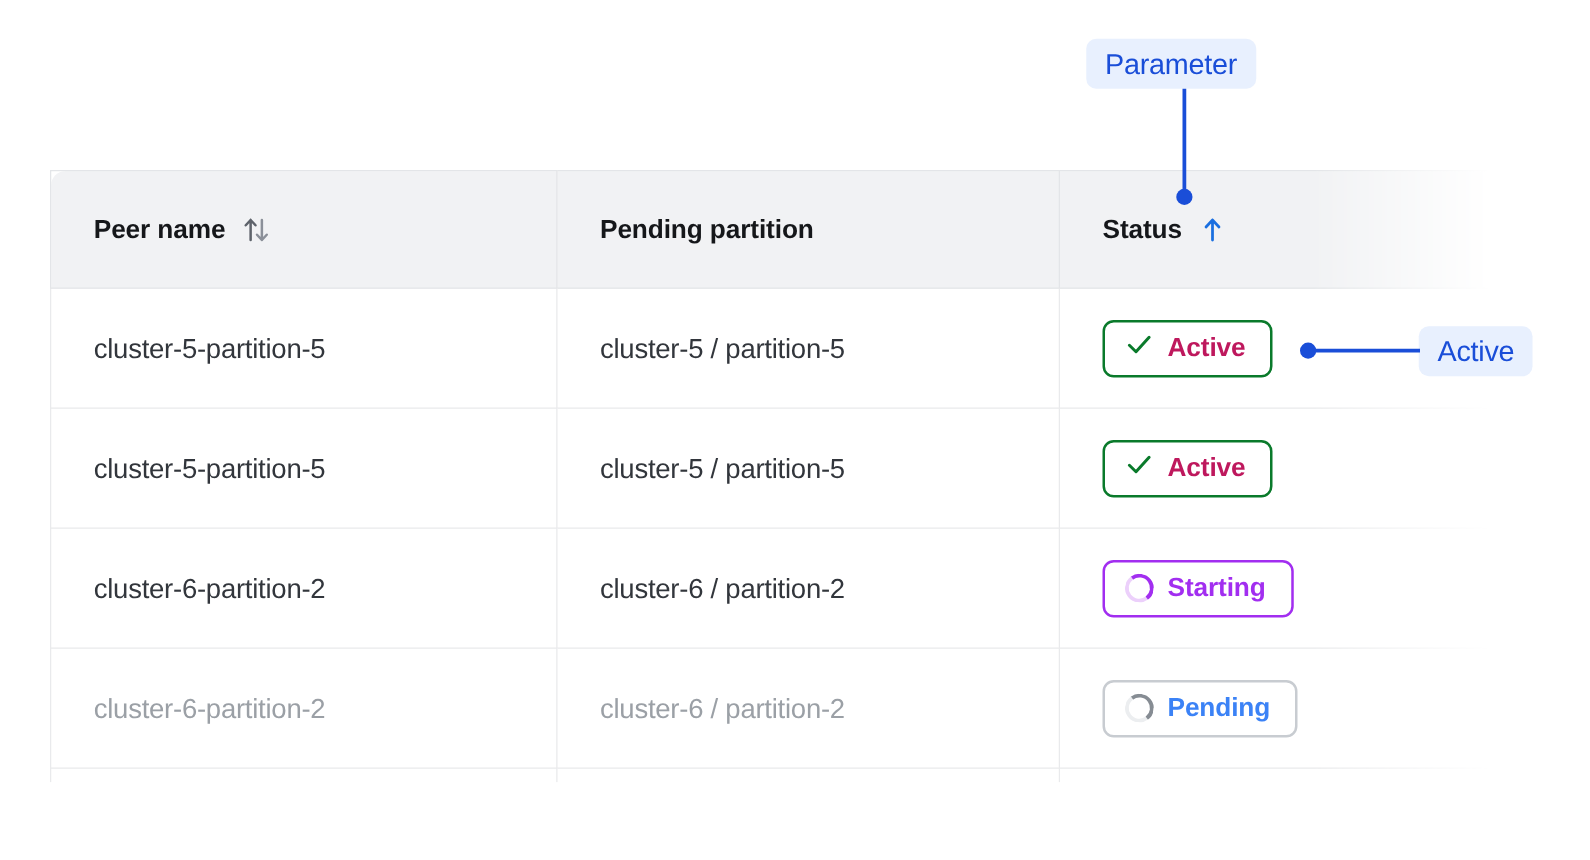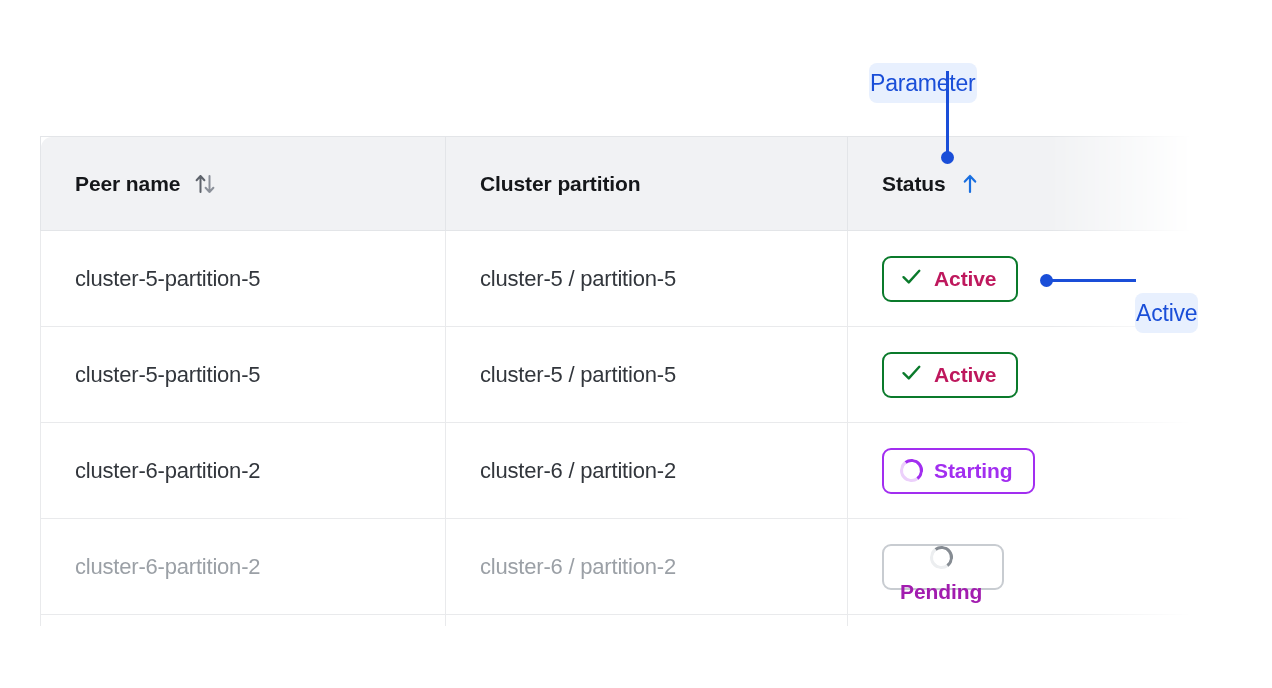--- a/index.html
+++ b/index.html
@@ -112,21 +112,21 @@
     border: 2px solid;
     font-size: 21px;
     font-weight: 600;
     letter-spacing: -0.1px;
     box-sizing: border-box;
     background: #ffffff;
     white-space: nowrap;
   }
   .badge.active   { border-color: #0a7a2b; color: #be185d; }
   .badge.starting { border-color: #a22ef0; color: #a22ef0; }
-  .badge.pending  { border-color: #c8ccd1; color: #a21caf; flex-direction: column; }
+  .badge.pending  { border-color: #c8ccd1; color: #3b82f6; }
   .badge.error    { border-color: #f3c6c6; color: #f0b5b5; }
 
   .check-icon { flex: none; display: block; }
 
   .spinner {
     flex: none;
     width: 23px;
     height: 23px;
     border-radius: 50%;
     box-sizing: border-box;
@@ -139,30 +139,29 @@
   .badge.pending  .spinner { --track: #eceef0; --arc: #868c93; }
   .badge.error    .spinner { --track: #fbeaea; --arc: #f2bcbc; }
 
   
   .anno-pill {
     position: absolute;
     display: inline-flex;
     align-items: center;
     justify-content: center;
     height: 40px;
-    padding: 0 1px;
+    padding: 0 15px;
     border-radius: 8px;
     background: #e8f0fe;
     color: #1a4ed8;
     font-size: 23px;
     font-weight: 500;
     letter-spacing: -0.2px;
     box-sizing: border-box;
     white-space: nowrap;
-    margin-top: 32px;
   }
   #anno-parameter { left: 869px; top: 31px; }
   #anno-value     { left: 1135px; top: 261px; }
 
   .anno-line-v {
     position: absolute;
     width: 3px;
     background: #1a4ed8;
   }
   .anno-line-h {
@@ -201,21 +200,21 @@
             <span class="sort-updown">
               <svg width="22" height="26" viewBox="0 0 22 26" fill="none" xmlns="http://www.w3.org/2000/svg">
                 <path d="M6.5 21 V5 M6.5 5 L2.6 9.2 M6.5 5 L10.4 9.2" stroke="#5e636b" stroke-width="2" stroke-linecap="round" stroke-linejoin="round"></path>
                 <path d="M15.5 5 V21 M15.5 21 L11.6 16.8 M15.5 21 L19.4 16.8" stroke="#8b9099" stroke-width="2" stroke-linecap="round" stroke-linejoin="round"></path>
               </svg>
             </span>
           </span>
         </th>
         <th>
           <span class="th-inner">
-            <span>Cluster partition</span>
+            <span>Pending partition</span>
           </span>
         </th>
         <th>
           <span class="th-inner">
             <span>Status</span>
             <span class="sort-single">
               <svg width="20" height="24" viewBox="0 0 20 24" fill="none" xmlns="http://www.w3.org/2000/svg">
                 <path d="M10 20 V4 M10 4 L4.8 9.6 M10 4 L15.2 9.6" stroke="#1a6fe0" stroke-width="2.2" stroke-linecap="round" stroke-linejoin="round"></path>
               </svg>
             </span>

